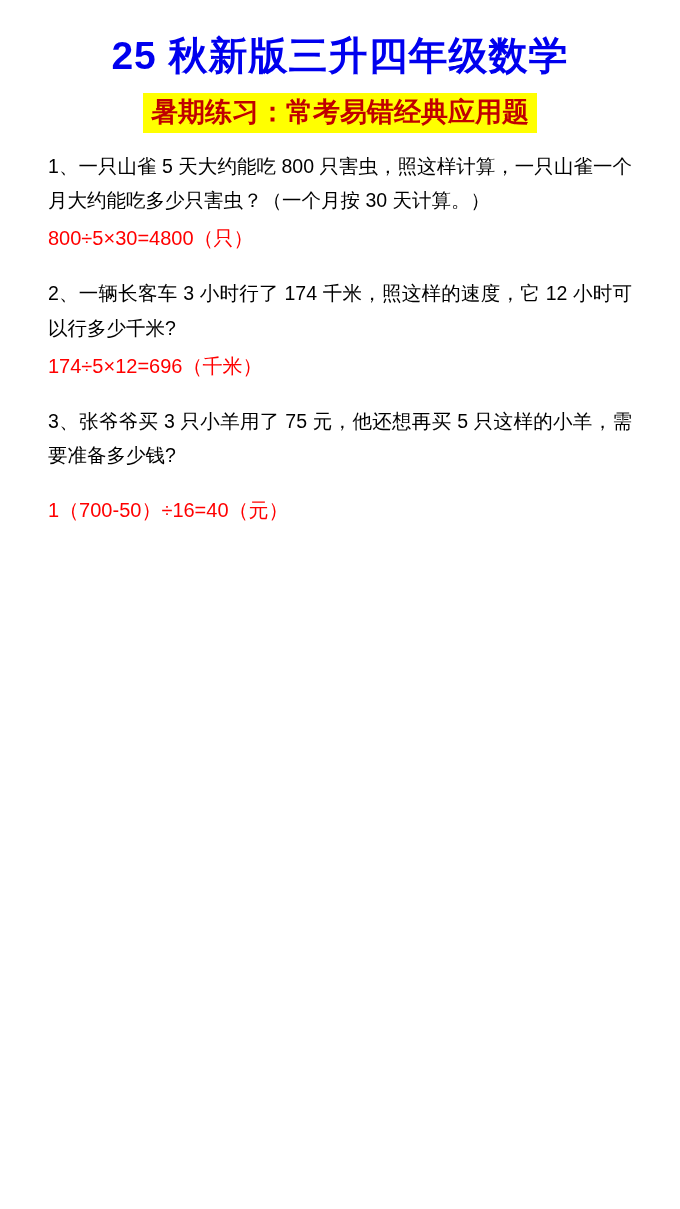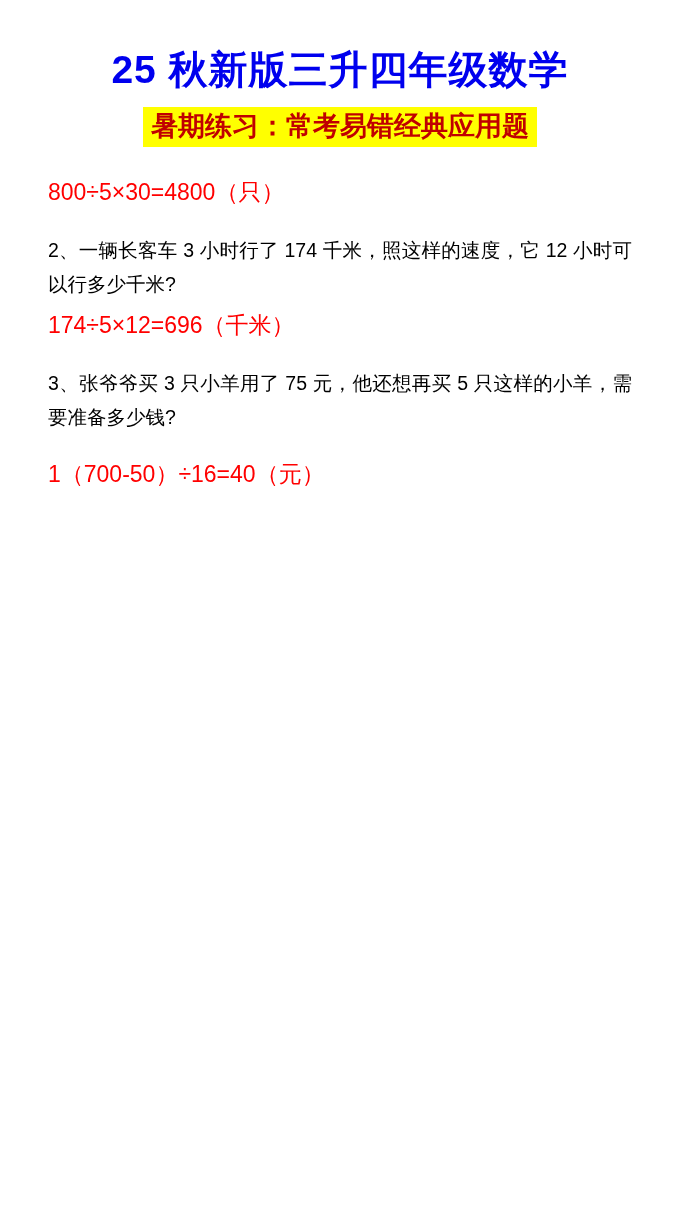--- a/index.html
+++ b/index.html
@@ -11,36 +11,36 @@
     width: 680px;
     height: 1209px;
     font-family: "Liberation Sans", sans-serif;
     color: #000000;
     overflow: hidden;
   }
   .page {
     width: 680px;
     height: 1209px;
     box-sizing: border-box;
-    padding: 42px 48px 20px 48px;
+    padding: 28px 48px 20px 48px;
     position: relative;
   }
   .title {
     text-align: center;
     color: #0000ee;
     font-size: 39px;
     font-weight: bold;
     letter-spacing: 1px;
     line-height: 1.15;
     margin: 6px 0 14px 0;
     white-space: nowrap;
   }
   .subtitle-wrap {
     text-align: center;
-    margin-bottom: 26px;
+    margin-bottom: 16px;
   }
   .subtitle {
     display: inline-block;
     background: #ffff00;
     color: #c00000;
     font-size: 27px;
     font-weight: bold;
     padding: 3px 8px 5px 8px;
     line-height: 1.2;
     white-space: nowrap;
@@ -48,38 +48,39 @@
   .item {
     margin-bottom: 21px;
   }
   .q {
     font-size: 19.5px;
     line-height: 1.75;
     color: #000000;
     text-align: justify;
   }
   .a {
-    font-size: 23px;
+    font-size: 20px;
     line-height: 1.7;
     color: #ff0000;
     margin-top: 4px;
   }
 </style>
 </head>
 <body>
 
 <div class="page">
 
   <div class="title">25 秋新版三升四年级数学</div>
 
   <div class="subtitle-wrap">
     <span class="subtitle">暑期练习：常考易错经典应用题</span>
   </div>
 
   <div class="item">
+    <div class="q">1、一只山雀 5 天大约能吃 800 只害虫，照这样计算，一只山雀一个月大约能吃多少只害虫？（一个月按 30 天计算。）</div>
     <div class="a">800÷5×30=4800（只）</div>
   </div>
 
   <div class="item">
     <div class="q">2、一辆长客车 3 小时行了 174 千米，照这样的速度，它 12 小时可以行多少千米?</div>
     <div class="a">174÷5×12=696（千米）</div>
   </div>
 
   <div class="item">
     <div class="q">3、张爷爷买 3 只小羊用了 75 元，他还想再买 5 只这样的小羊，需要准备多少钱?</div>

